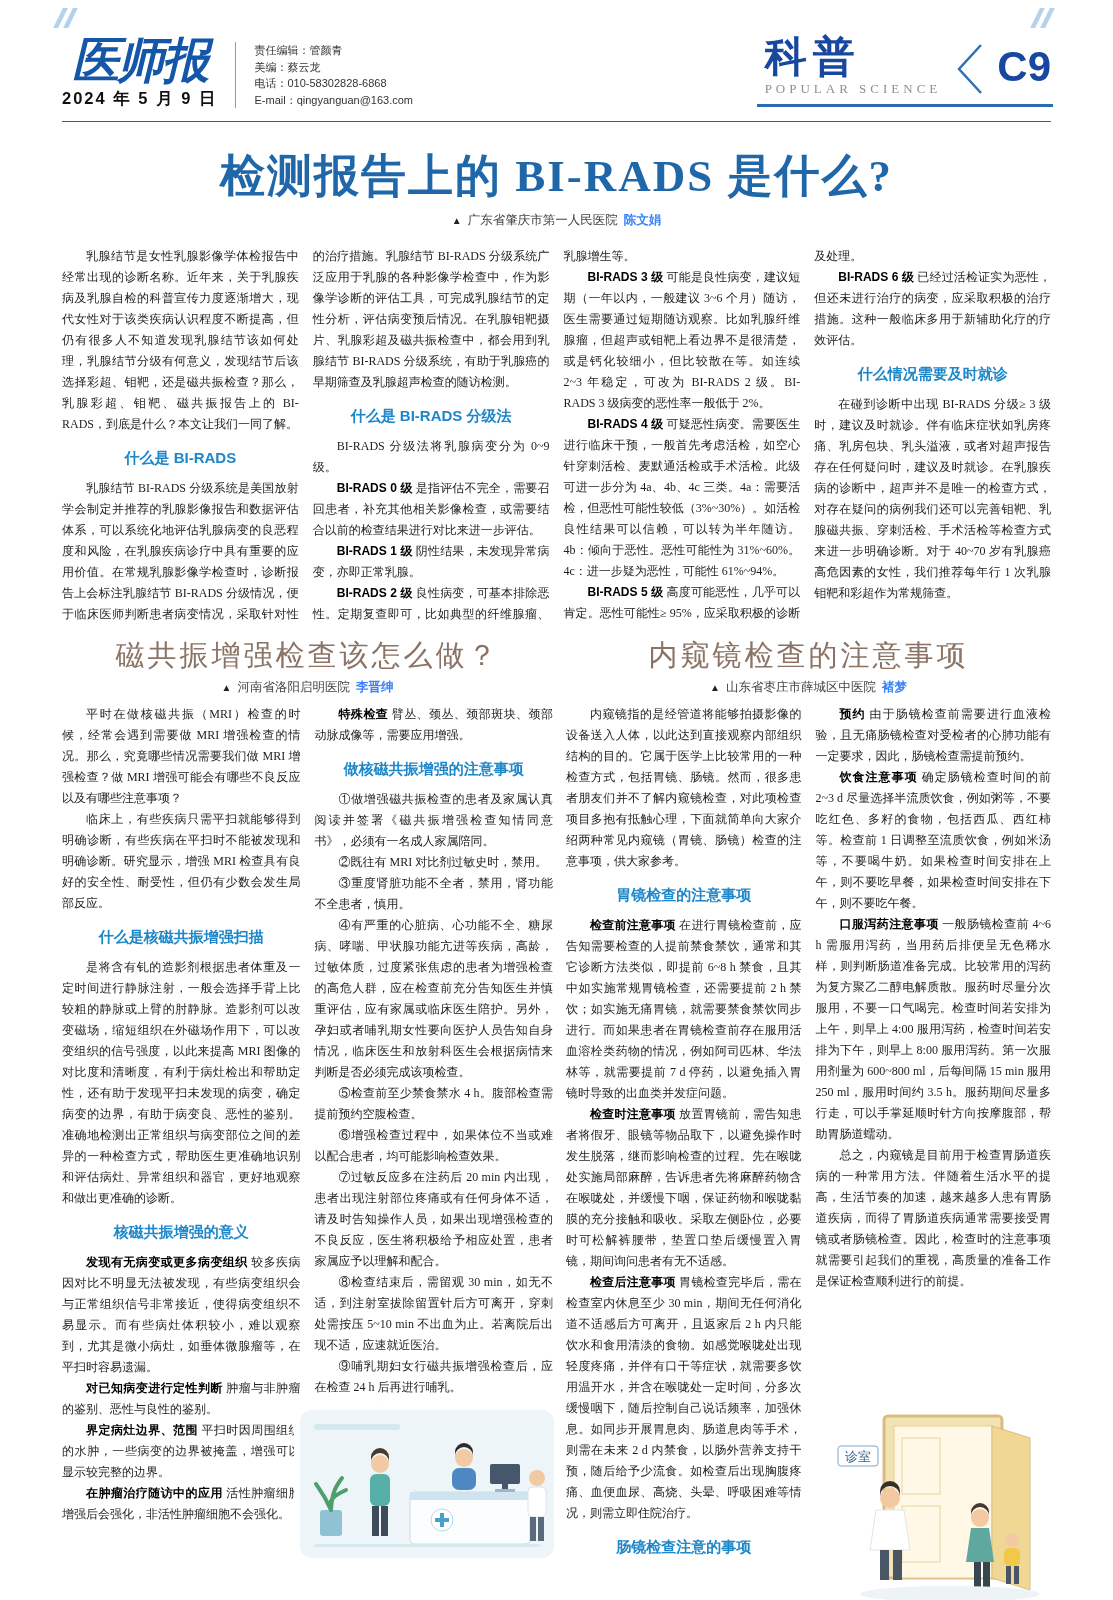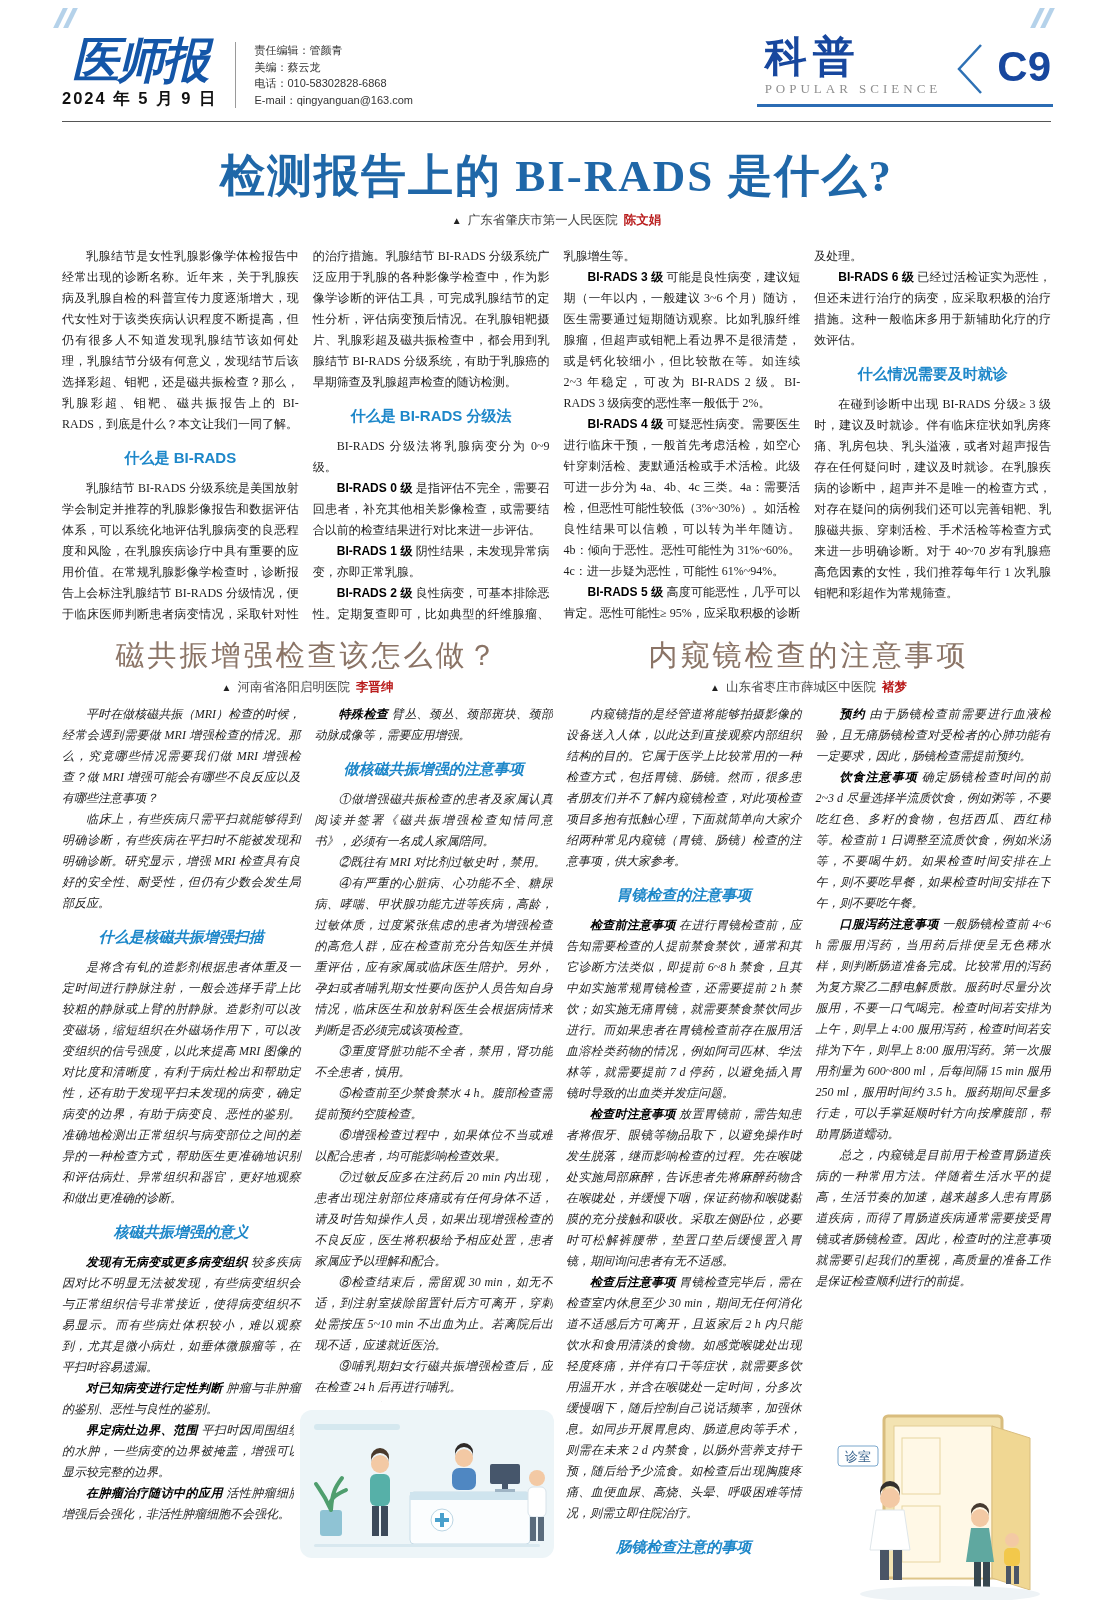--- a/index.html
+++ b/index.html
@@ -34,32 +34,32 @@
   .pageno { font-size:42px; line-height:46px; font-weight:800; color:#17479e;
     font-family:"Liberation Sans","DejaVu Sans",sans-serif; }
   .section-underline { position:absolute; left:-8px; right:-2px; bottom:0; height:3px; background:#2b6cb4; }
   .header-rule { position:absolute; left:62px; right:62px; top:121px; height:1px; background:#555; }
   
   .headline1 { position:absolute; left:0; top:146px; width:100%; margin:0; text-align:center;
     font-size:45px; font-weight:700; color:#1f67a8; letter-spacing:2px;
     font-family:"Liberation Serif","DejaVu Serif",serif; }
   .byline { position:absolute; text-align:center; font-size:12.5px; color:#444; }
   .byline .marker { font-size:10px; color:#222; margin-right:6px; }
-  .byline .author { font-weight:700; color:#b91c1c; margin-left:6px;
+  .byline .author { font-weight:700; color:#3b82f6; margin-left:6px;
     font-family:"Liberation Sans","DejaVu Sans",sans-serif; }
   .byline1 { left:0; top:212px; width:100%; }
   
   .cols { column-gap:14px; column-fill:auto; overflow:hidden; }
   .cols p { margin:0; text-indent:2em; font-size:12px; line-height:21px; text-align:justify; color:#1d1d1d; }
   .cols .lead { font-family:"Liberation Sans","DejaVu Sans",sans-serif; font-weight:700; color:#000; }
   .subhead { break-inside:avoid; margin:11px 0 8px; text-align:center; text-indent:0;
     font-size:15px; line-height:24px; font-weight:700; color:#1d87c9;
     font-family:"Liberation Sans","DejaVu Sans",sans-serif; }
   .cols4 { position:absolute; left:62px; top:246px; width:989px; height:386px; column-count:4; }
-  .cols2 { position:absolute; top:704px; height:858px; column-count:2;font-style:italic; }
+  .cols2 { position:absolute; top:704px; height:858px; column-count:2; }
   .cols2.mri  { left:62px;  width:491px; }
   .cols2.endo { left:566px; width:485px; }
   
   .headline2 { position:absolute; top:636px; margin:0; text-align:center;
     font-size:29px; font-weight:400; color:#8b7466; letter-spacing:3px;
     font-family:"Liberation Serif","DejaVu Serif",serif; }
   .headline2.mri  { left:62px;  width:491px; }
   .headline2.endo { left:566px; width:485px; }
   .byline2 { left:62px;  width:491px; top:679px; }
   .byline3 { left:566px; width:485px; top:679px; }
@@ -135,22 +135,22 @@
       <p>是将含有钆的造影剂根据患者体重及一定时间进行静脉注射，一般会选择手背上比较粗的静脉或上臂的肘静脉。造影剂可以改变磁场，缩短组织在外磁场作用下，可以改变组织的信号强度，以此来提高 MRI 图像的对比度和清晰度，有利于病灶检出和帮助定性，还有助于发现平扫未发现的病变，确定病变的边界，有助于病变良、恶性的鉴别。准确地检测出正常组织与病变部位之间的差异的一种检查方式，帮助医生更准确地识别和评估病灶、异常组织和器官，更好地观察和做出更准确的诊断。</p>
       <h3 class="subhead">核磁共振增强的意义</h3>
       <p><b class="lead">发现有无病变或更多病变组织</b> 较多疾病因对比不明显无法被发现，有些病变组织会与正常组织信号非常接近，使得病变组织不易显示。而有些病灶体积较小，难以观察到，尤其是微小病灶，如垂体微腺瘤等，在平扫时容易遗漏。</p>
       <p><b class="lead">对已知病变进行定性判断</b> 肿瘤与非肿瘤的鉴别、恶性与良性的鉴别。</p>
       <p><b class="lead">界定病灶边界、范围</b> 平扫时因周围组织的水肿，一些病变的边界被掩盖，增强可以显示较完整的边界。</p>
       <p><b class="lead">在肿瘤治疗随访中的应用</b> 活性肿瘤细胞增强后会强化，非活性肿瘤细胞不会强化。</p>
       <p><b class="lead">特殊检查</b> 臂丛、颈丛、颈部斑块、颈部动脉成像等，需要应用增强。</p>
       <h3 class="subhead">做核磁共振增强的注意事项</h3>
       <p>①做增强磁共振检查的患者及家属认真阅读并签署《磁共振增强检查知情同意书》，必须有一名成人家属陪同。</p>
       <p>②既往有 MRI 对比剂过敏史时，禁用。</p>
+      <p>③重度肾脏功能不全者，禁用，肾功能不全患者，慎用。</p>
       <p>④有严重的心脏病、心功能不全、糖尿病、哮喘、甲状腺功能亢进等疾病，高龄，过敏体质，过度紧张焦虑的患者为增强检查的高危人群，应在检查前充分告知医生并慎重评估，应有家属或临床医生陪护。另外，孕妇或者哺乳期女性要向医护人员告知自身情况，临床医生和放射科医生会根据病情来判断是否必须完成该项检查。</p>
-      <p>③重度肾脏功能不全者，禁用，肾功能不全患者，慎用。</p>
       <p>⑤检查前至少禁食禁水 4 h。腹部检查需提前预约空腹检查。</p>
       <p>⑥增强检查过程中，如果体位不当或难以配合患者，均可能影响检查效果。</p>
       <p>⑦过敏反应多在注药后 20 min 内出现，患者出现注射部位疼痛或有任何身体不适，请及时告知操作人员，如果出现增强检查的不良反应，医生将积极给予相应处置，患者家属应予以理解和配合。</p>
       <p>⑧检查结束后，需留观 30 min，如无不适，到注射室拔除留置针后方可离开，穿刺处需按压 5~10 min 不出血为止。若离院后出现不适，应速就近医治。</p>
       <p>⑨哺乳期妇女行磁共振增强检查后，应在检查 24 h 后再进行哺乳。</p>
       <p>⑩造影剂于 24 h 内随尿液排出，检查结束后 24 h 内多饮水以利于药物排泄，建议每小时饮水量不少于 100 ml，禁食禁饮患者需遵医嘱静脉补液。</p>
     </div>
 
   <h2 class="headline2 endo">内窥镜检查的注意事项</h2>
   <div class="byline byline3">

